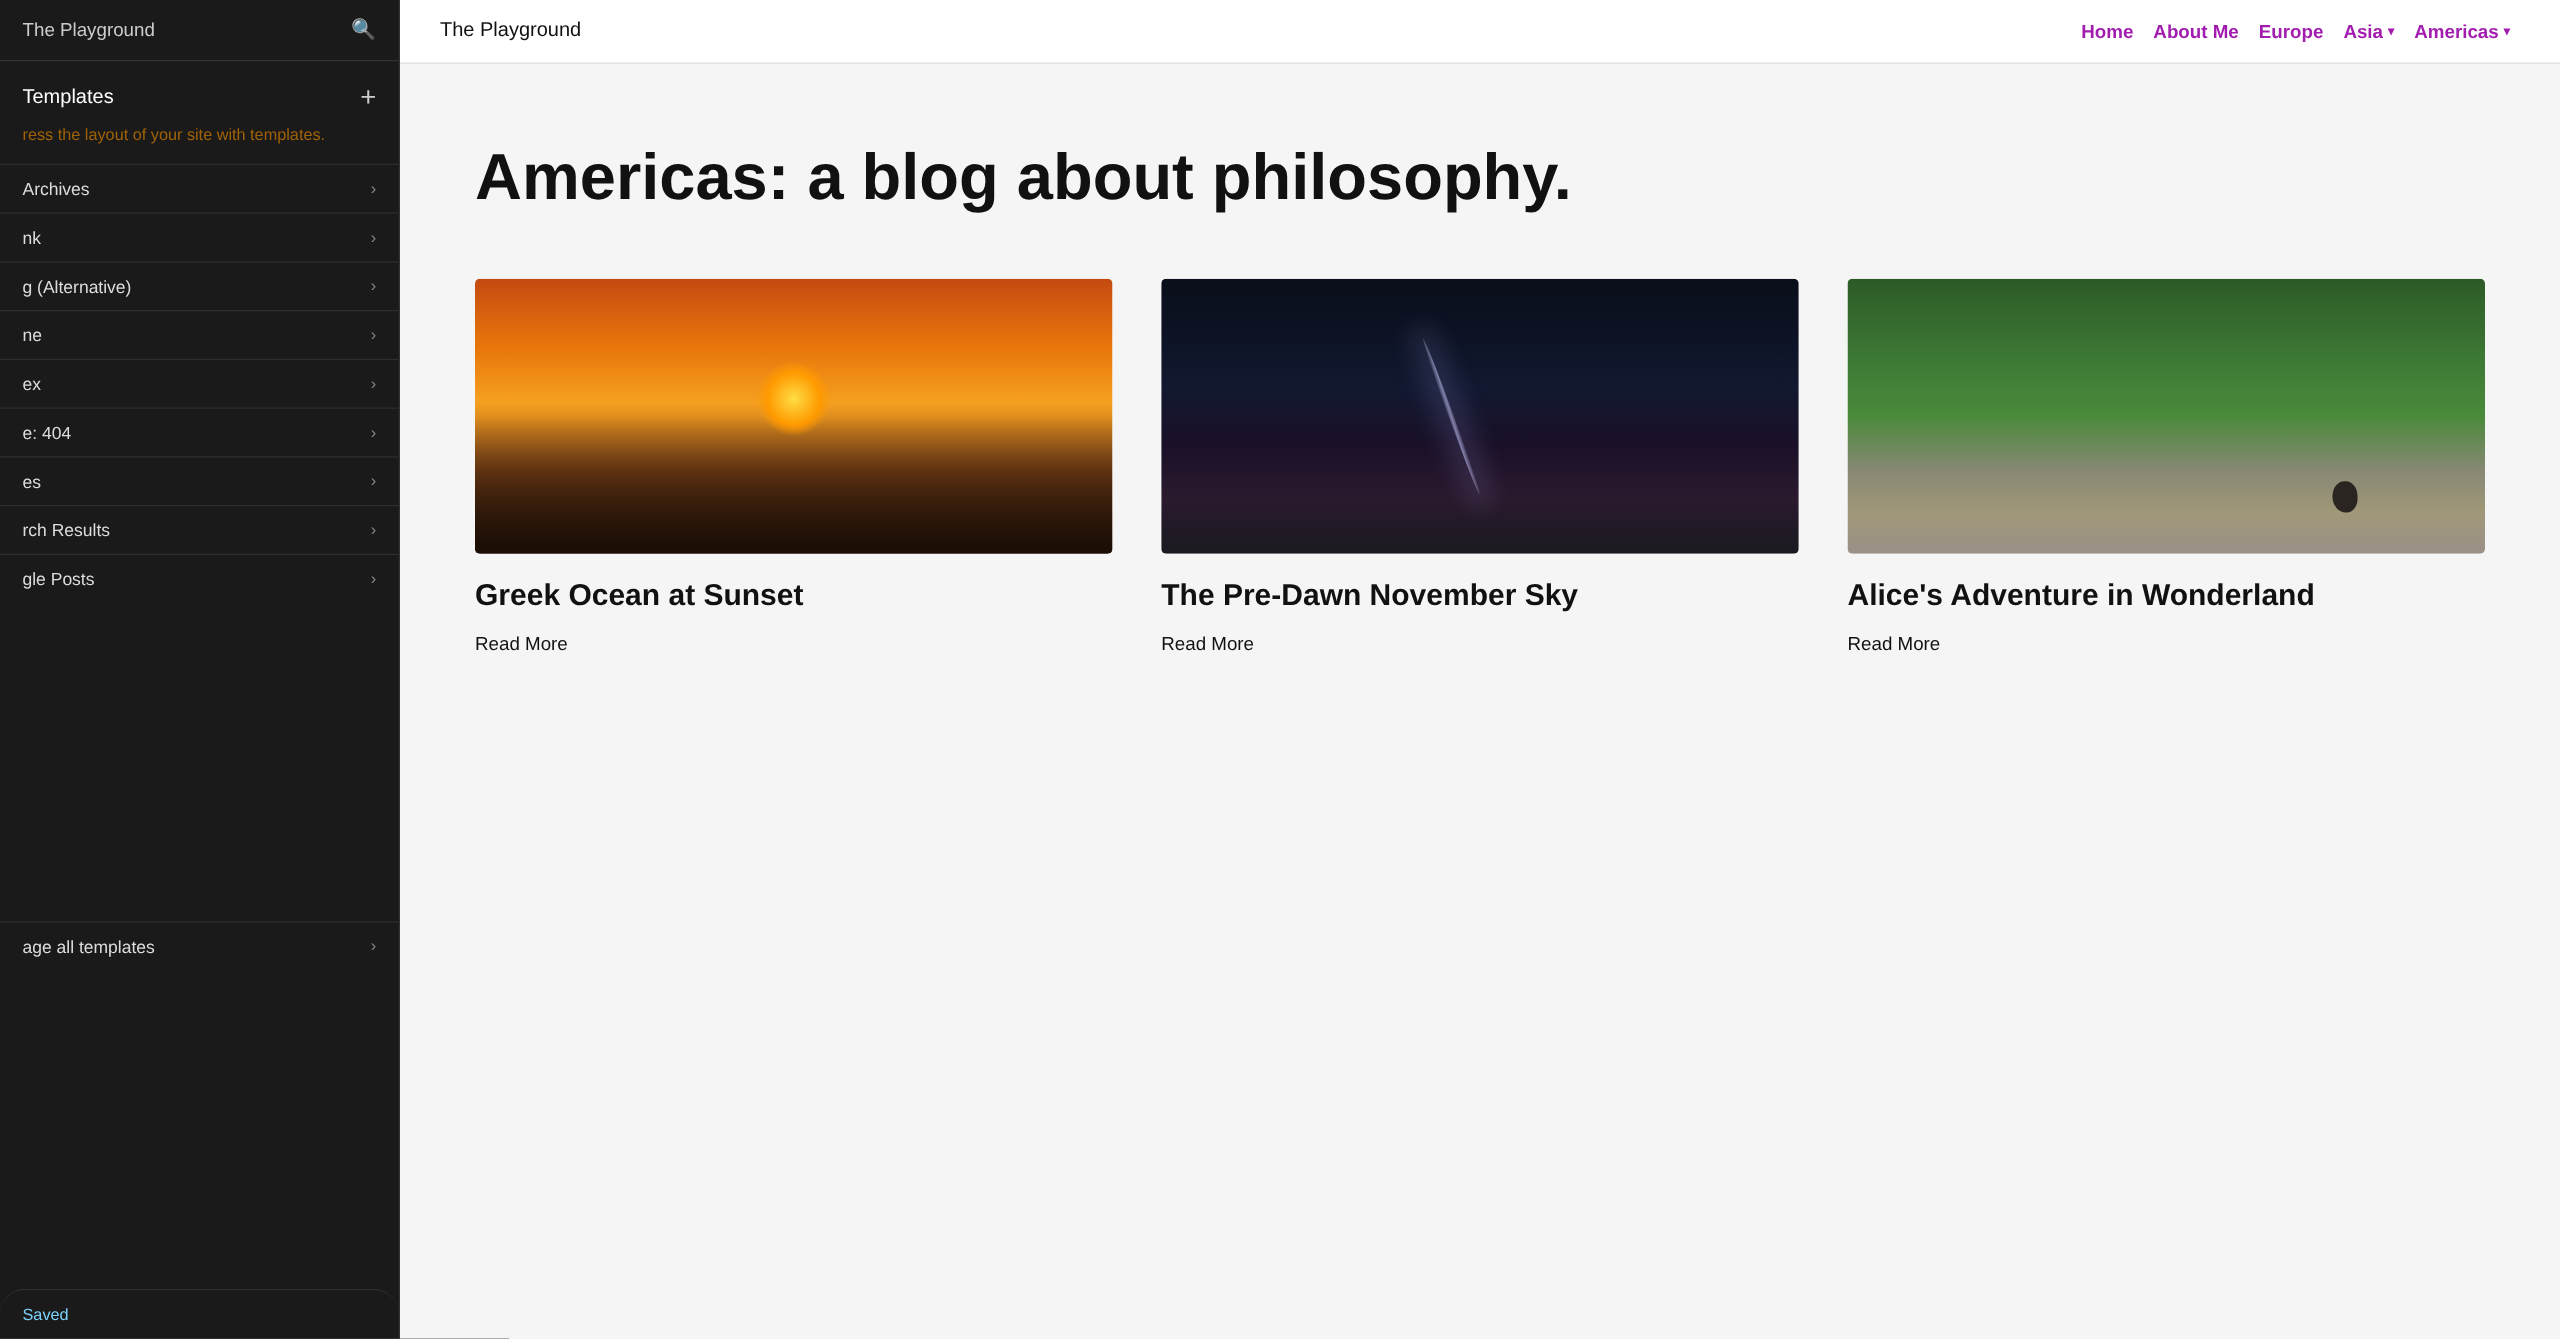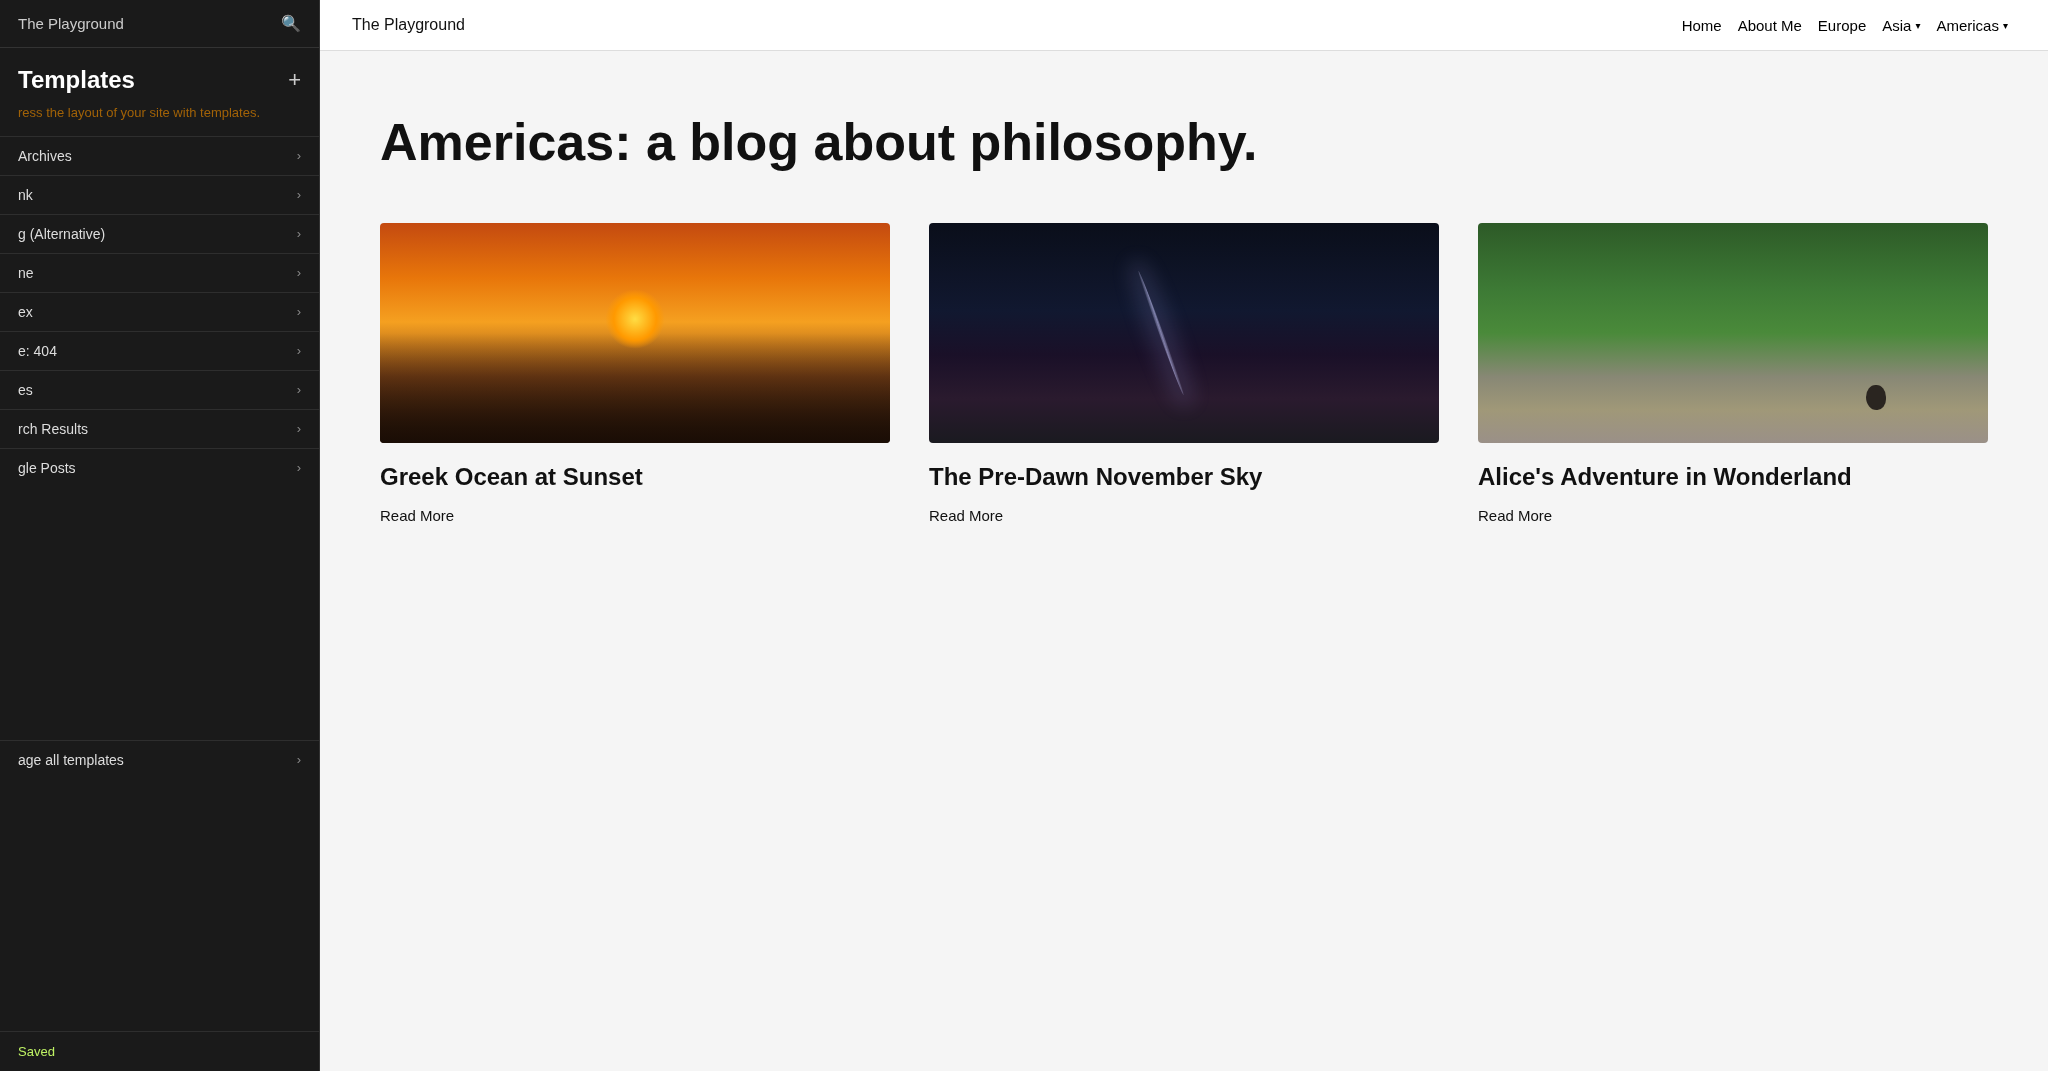--- a/index.html
+++ b/index.html
@@ -43,22 +43,22 @@
     }
 
     #templates-header {
       display: flex;
       align-items: center;
       justify-content: space-between;
       margin-bottom: 10px;
     }
 
     #templates-label {
-      font-size: 24px;
-      font-weight: 700;
+      font-size: 16px;
+      font-weight: 400;
       color: #fff;
     }
 
     #templates-add-btn {
       font-size: 22px;
       color: #aaa;
       cursor: pointer;
       line-height: 1;
       background: none;
       border: none;
@@ -86,23 +86,24 @@
 
     .sidebar-nav-item .chevron {
       color: #888;
       font-size: 13px;
     }
 
     #sidebar-footer {
       margin-top: auto;
       border-top: 1px solid #2e2e2e;
       padding: 12px 18px;
-      color: #bef264;
+      color: #7dd3fc;
       font-size: 13px;
       cursor: pointer;
+      border-radius: 20px;
     }
 
     
     #main {
       flex: 1;
       background: #f5f5f5;
       overflow-y: auto;
       display: flex;
       flex-direction: column;
     }
@@ -127,23 +128,24 @@
       display: flex;
       align-items: center;
       gap: 0px;
       font-size: 15px;
       color: #111;
     }
 
     .nav-link {
       padding: 0 8px;
       cursor: pointer;
-      color: #000000;
+      color: #a21caf;
       text-decoration: none;
       font-size: 15px;
+      font-weight: bold;
     }
 
     .nav-link-dropdown {
       display: flex;
       align-items: center;
       gap: 2px;
     }
 
     .nav-link-dropdown .arrow {
       font-size: 10px;

